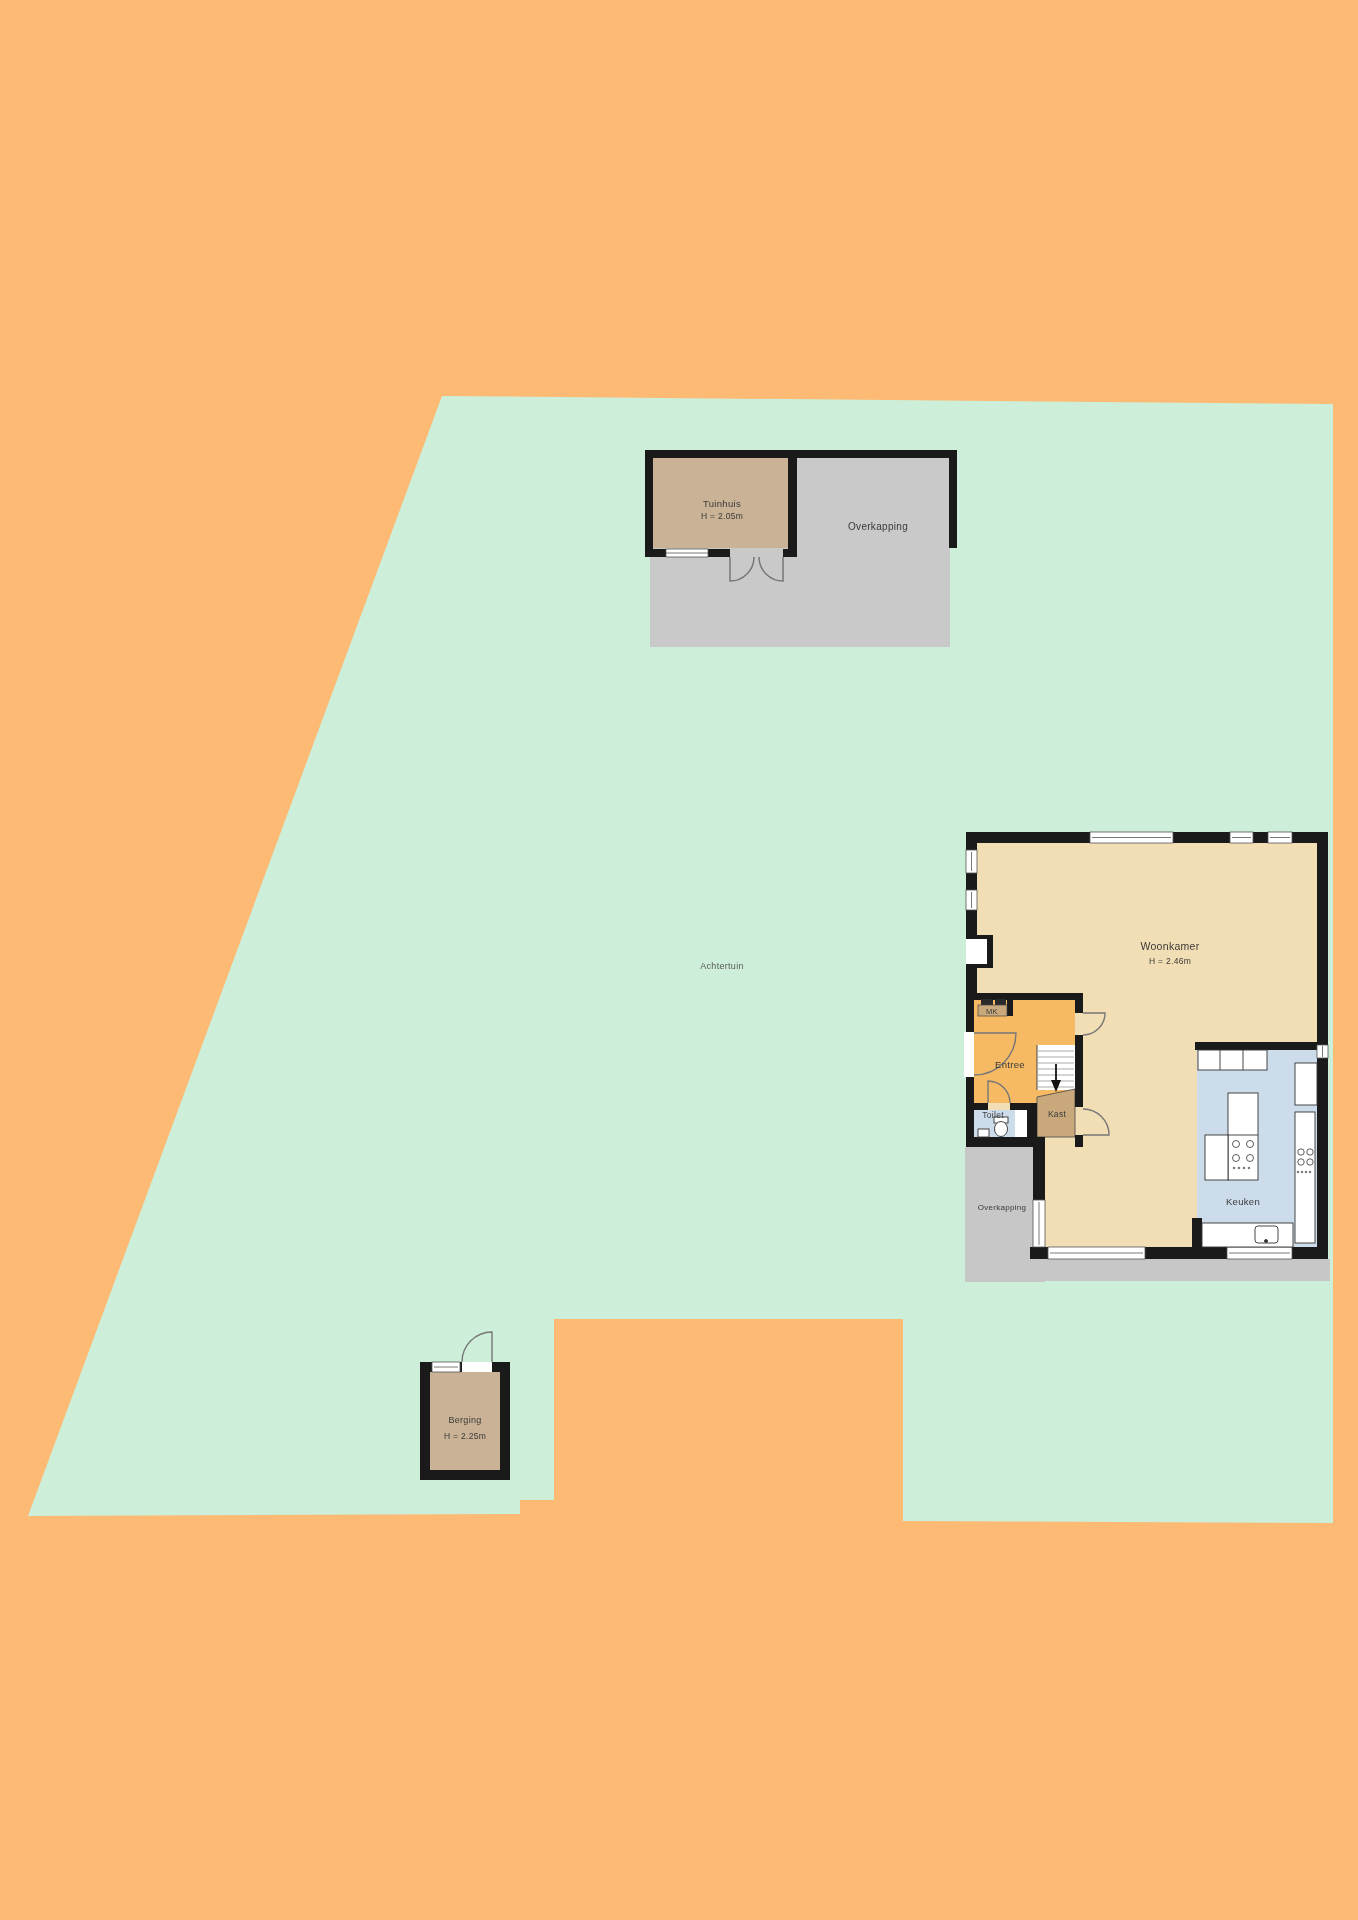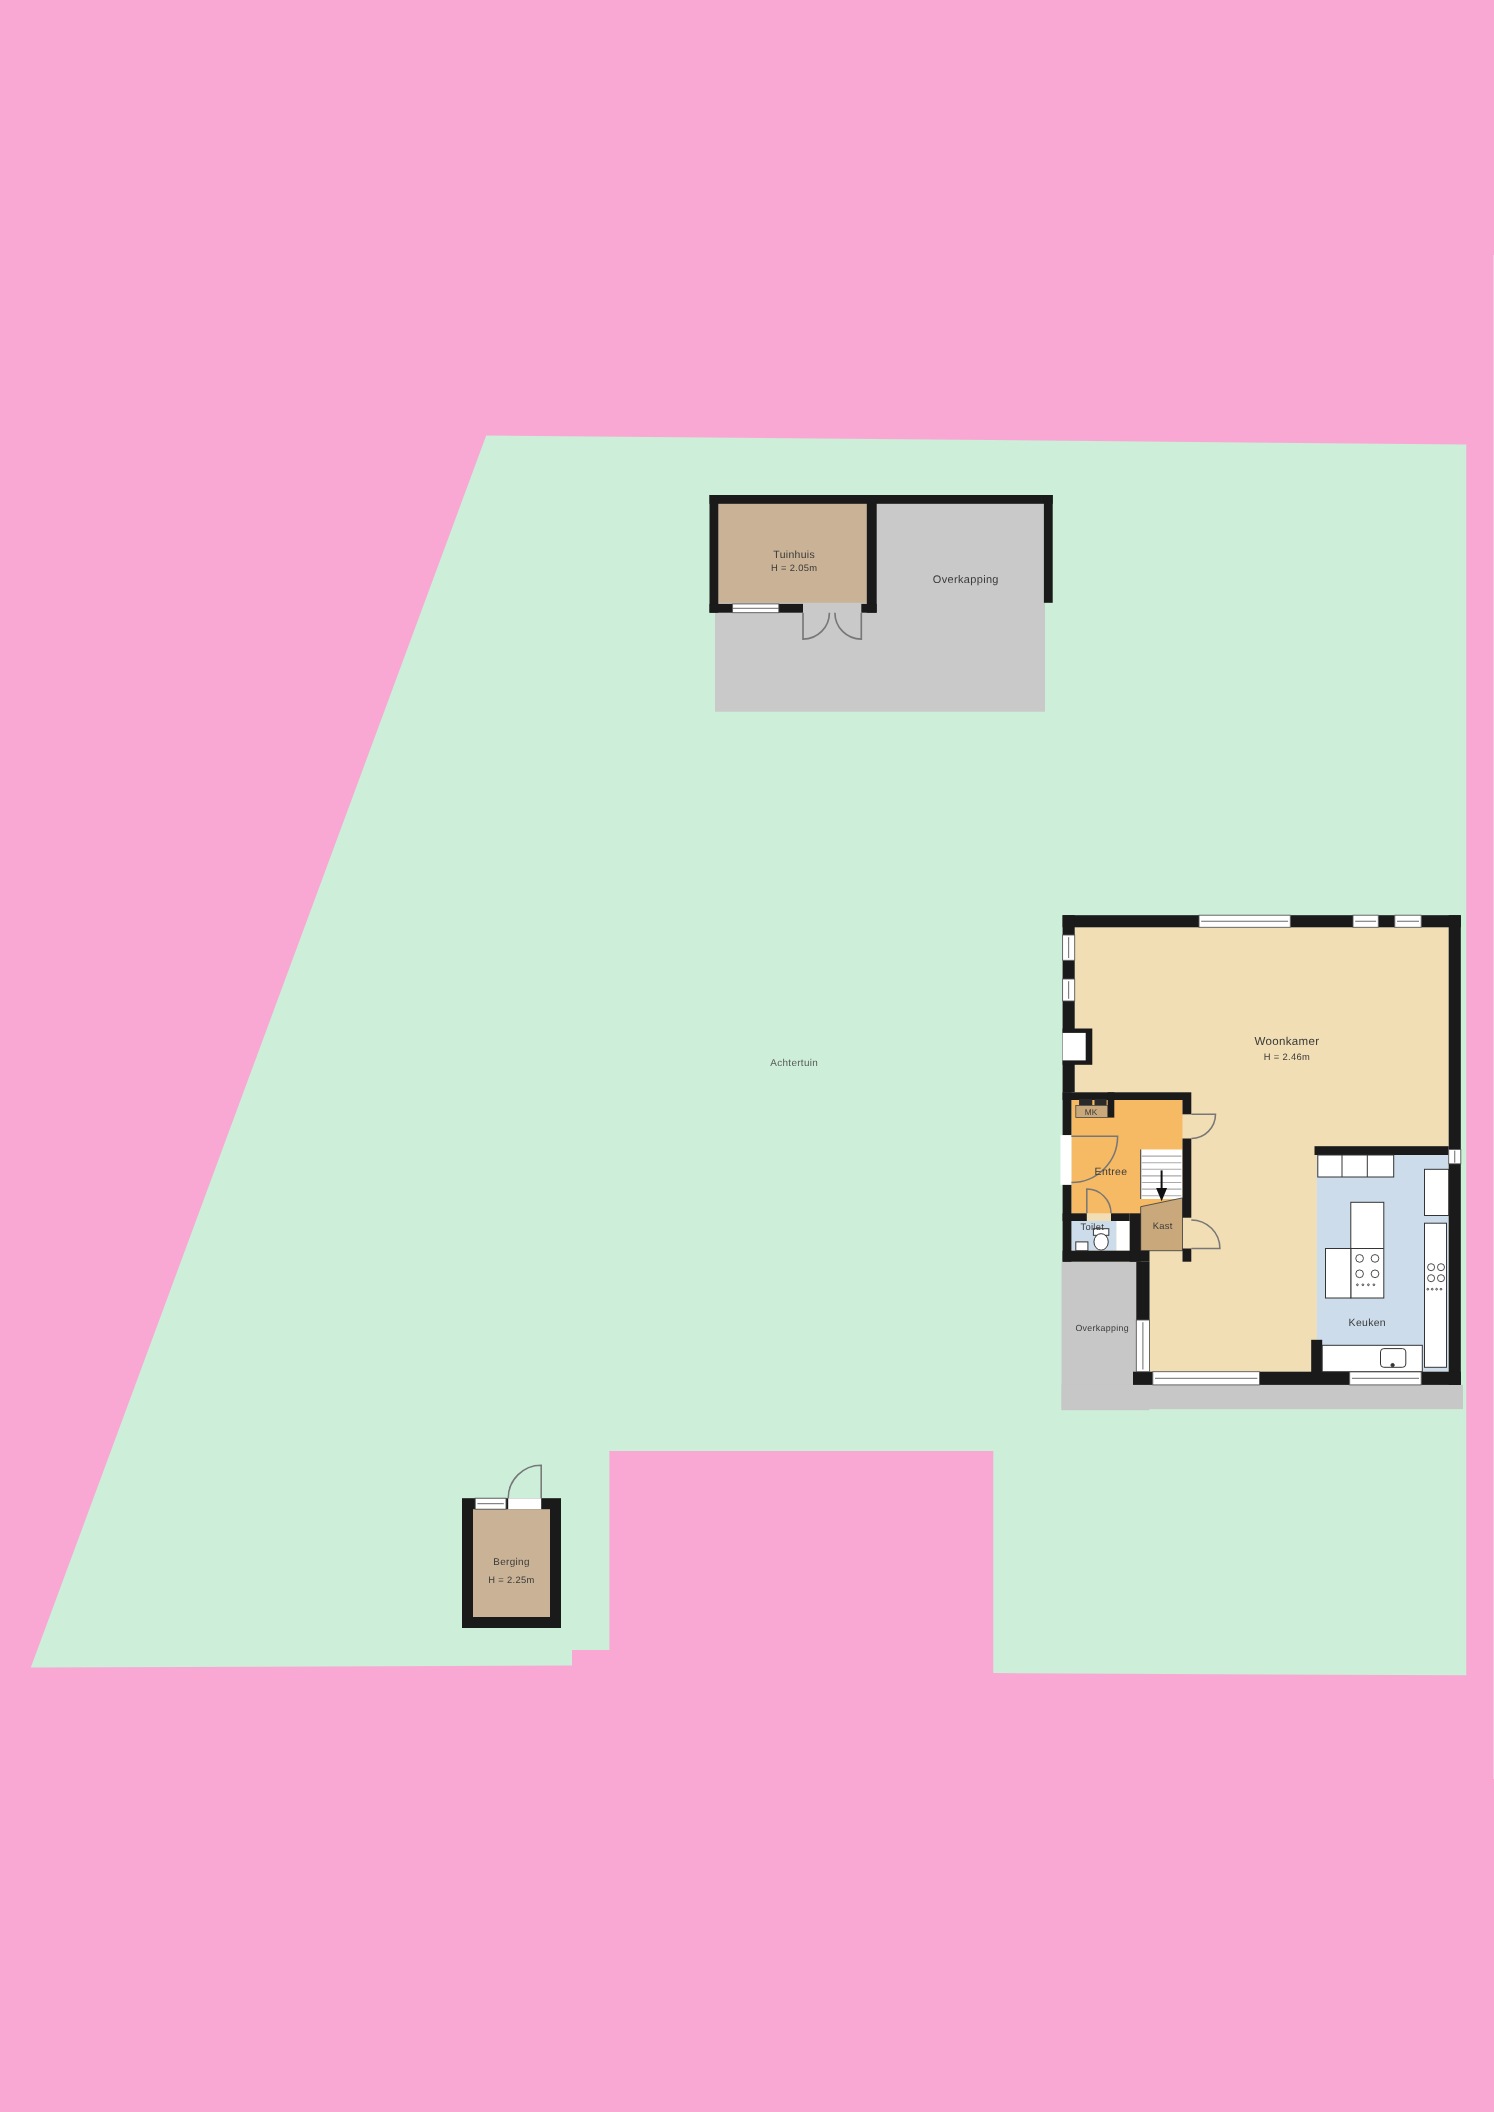--- a/index.html
+++ b/index.html
@@ -1,16 +1,16 @@
 <!DOCTYPE html>
 <html><head>
 <meta charset="utf-8">
 <style>
   html,body{margin:0;padding:0;background:#ffffff;}
-  .page{position:relative;width:1358px;height:1920px;background:#f9a8d4;overflow:hidden;
+  .page{position:relative;width:1358px;height:1920px;background:#fdba74;overflow:hidden;
         font-family:"Liberation Sans", sans-serif;text-align:right;}
   svg{position:absolute;left:0;top:0;}
   text{font-family:"Liberation Sans", sans-serif;fill:#3a3a3a;letter-spacing:.3px;}
   .room-lbl{font-size:10.5px;}
   .room-lbl-sm{font-size:8.5px;}
   .height-lbl{font-size:8.5px;}
   .tiny-lbl{font-size:7.5px;}
   .garden-lbl{font-size:9px;fill:#5a5a5a;}
 </style>
 </head>

